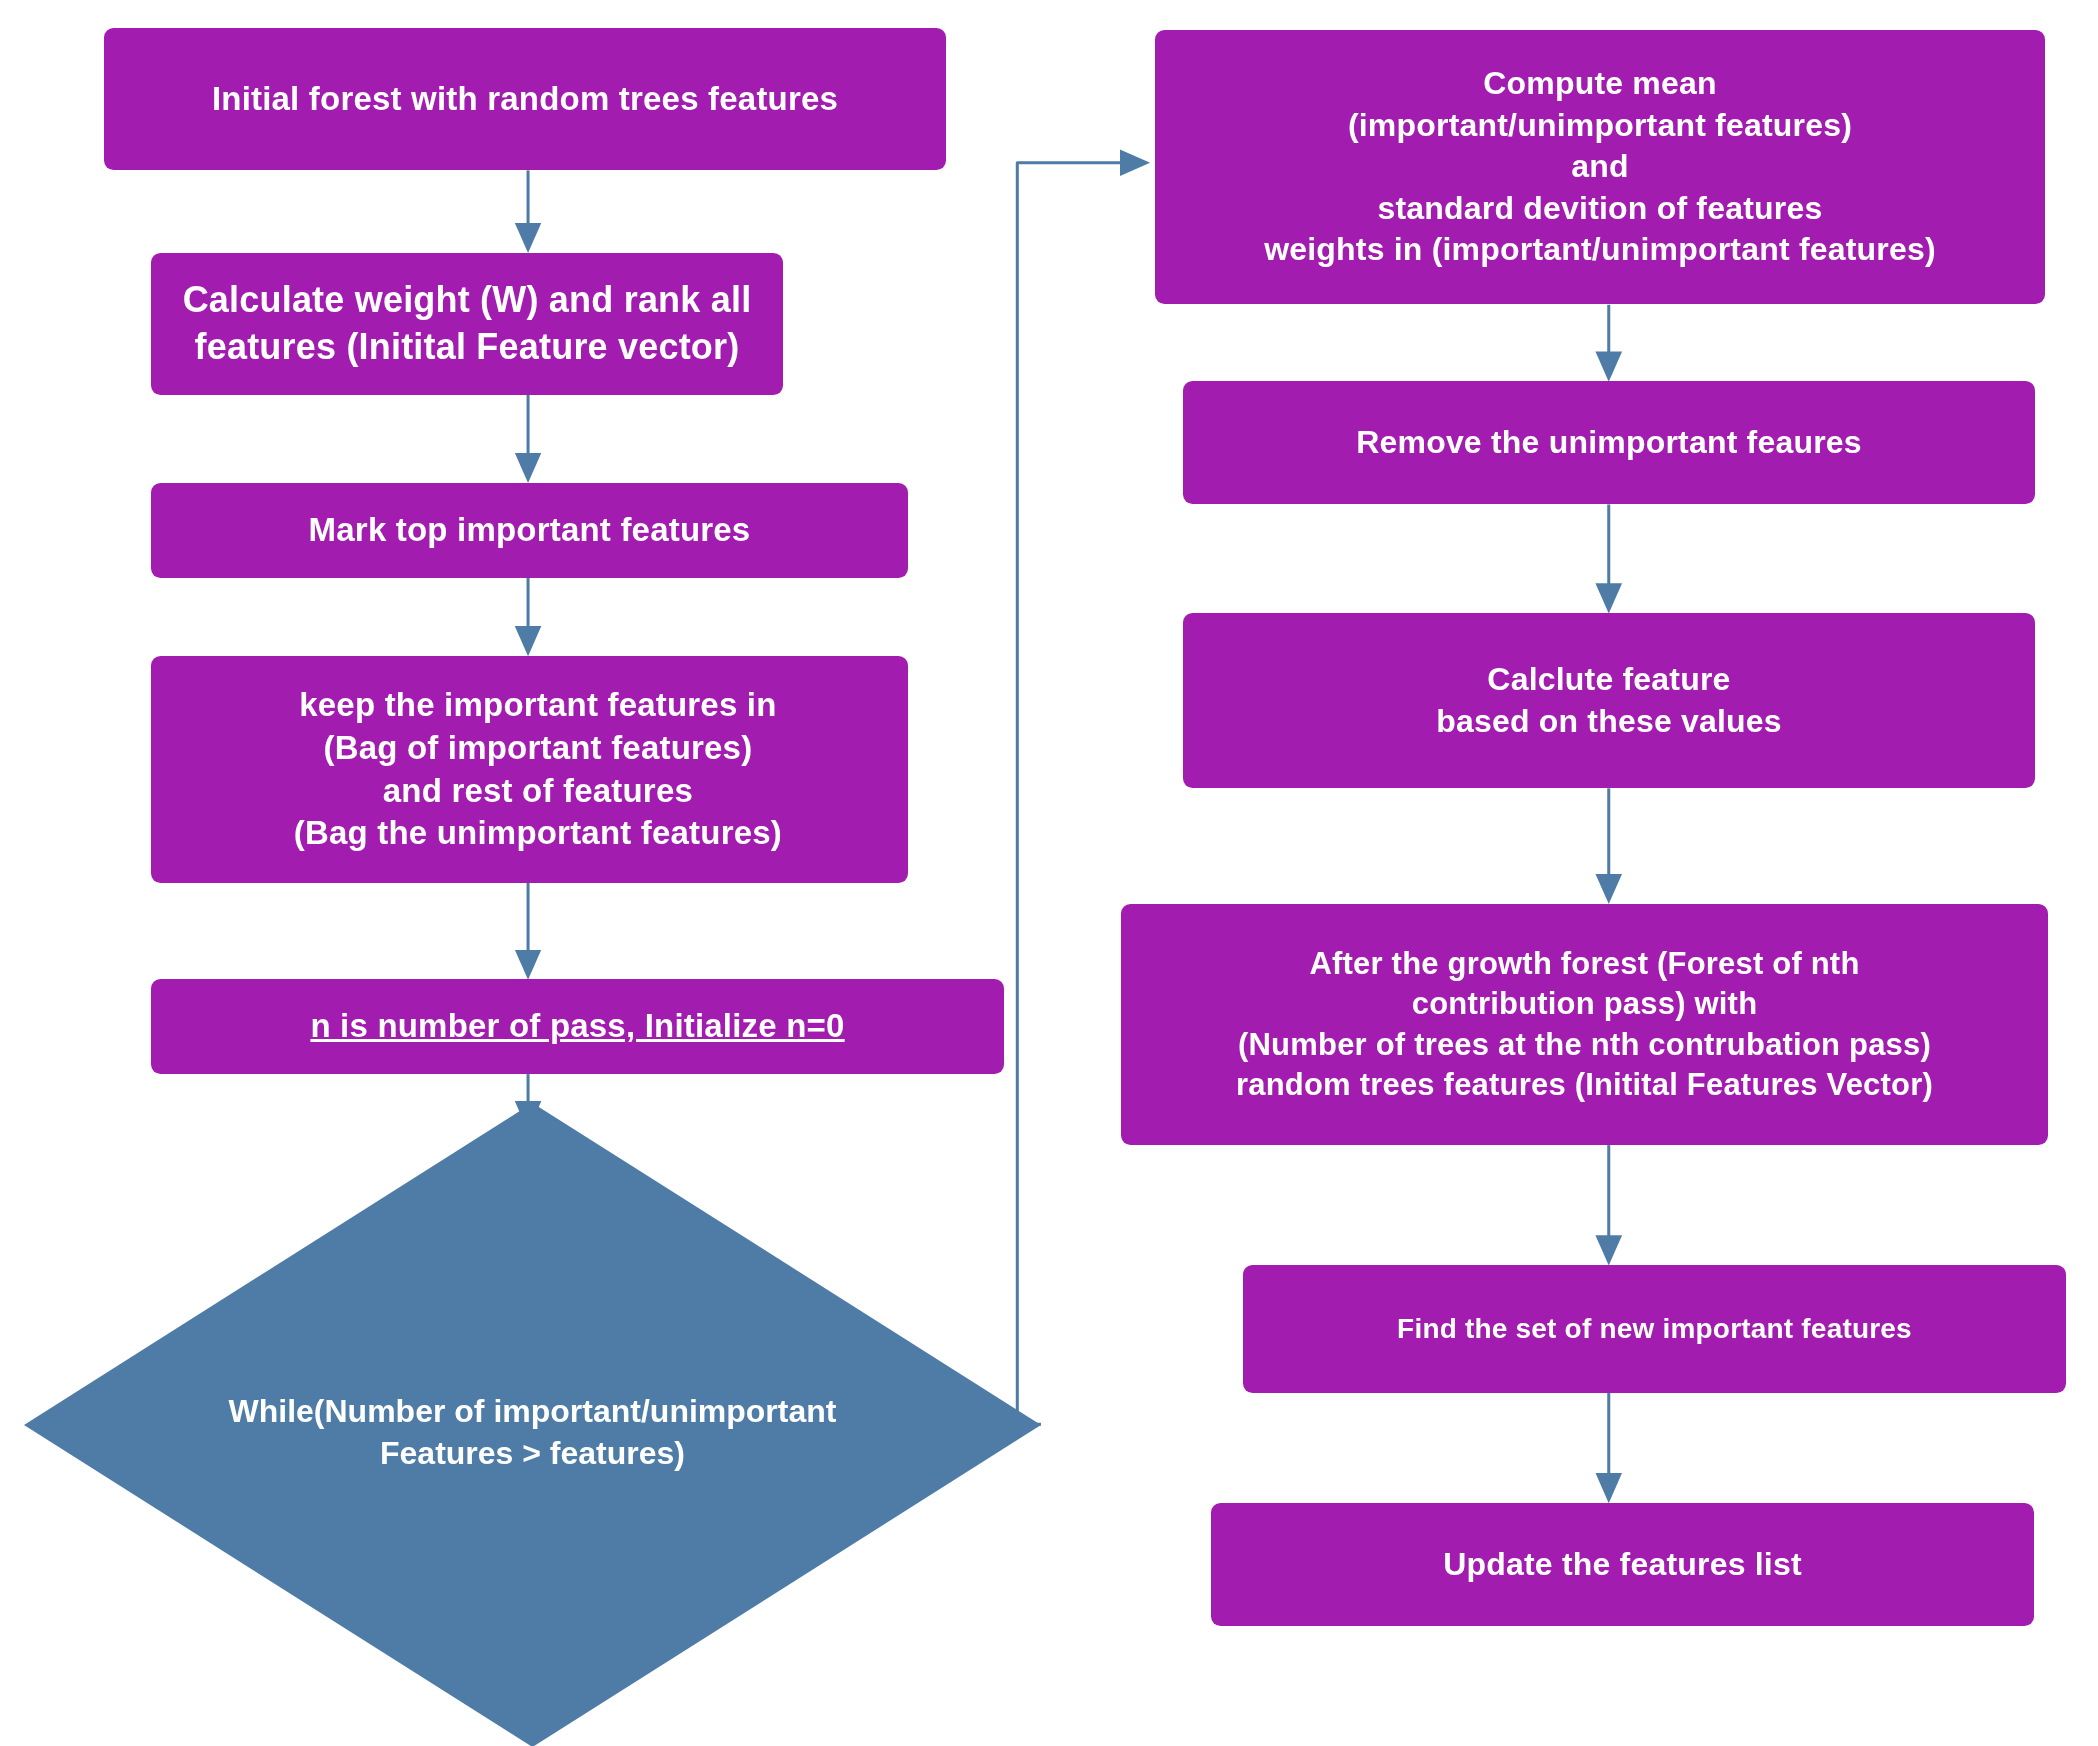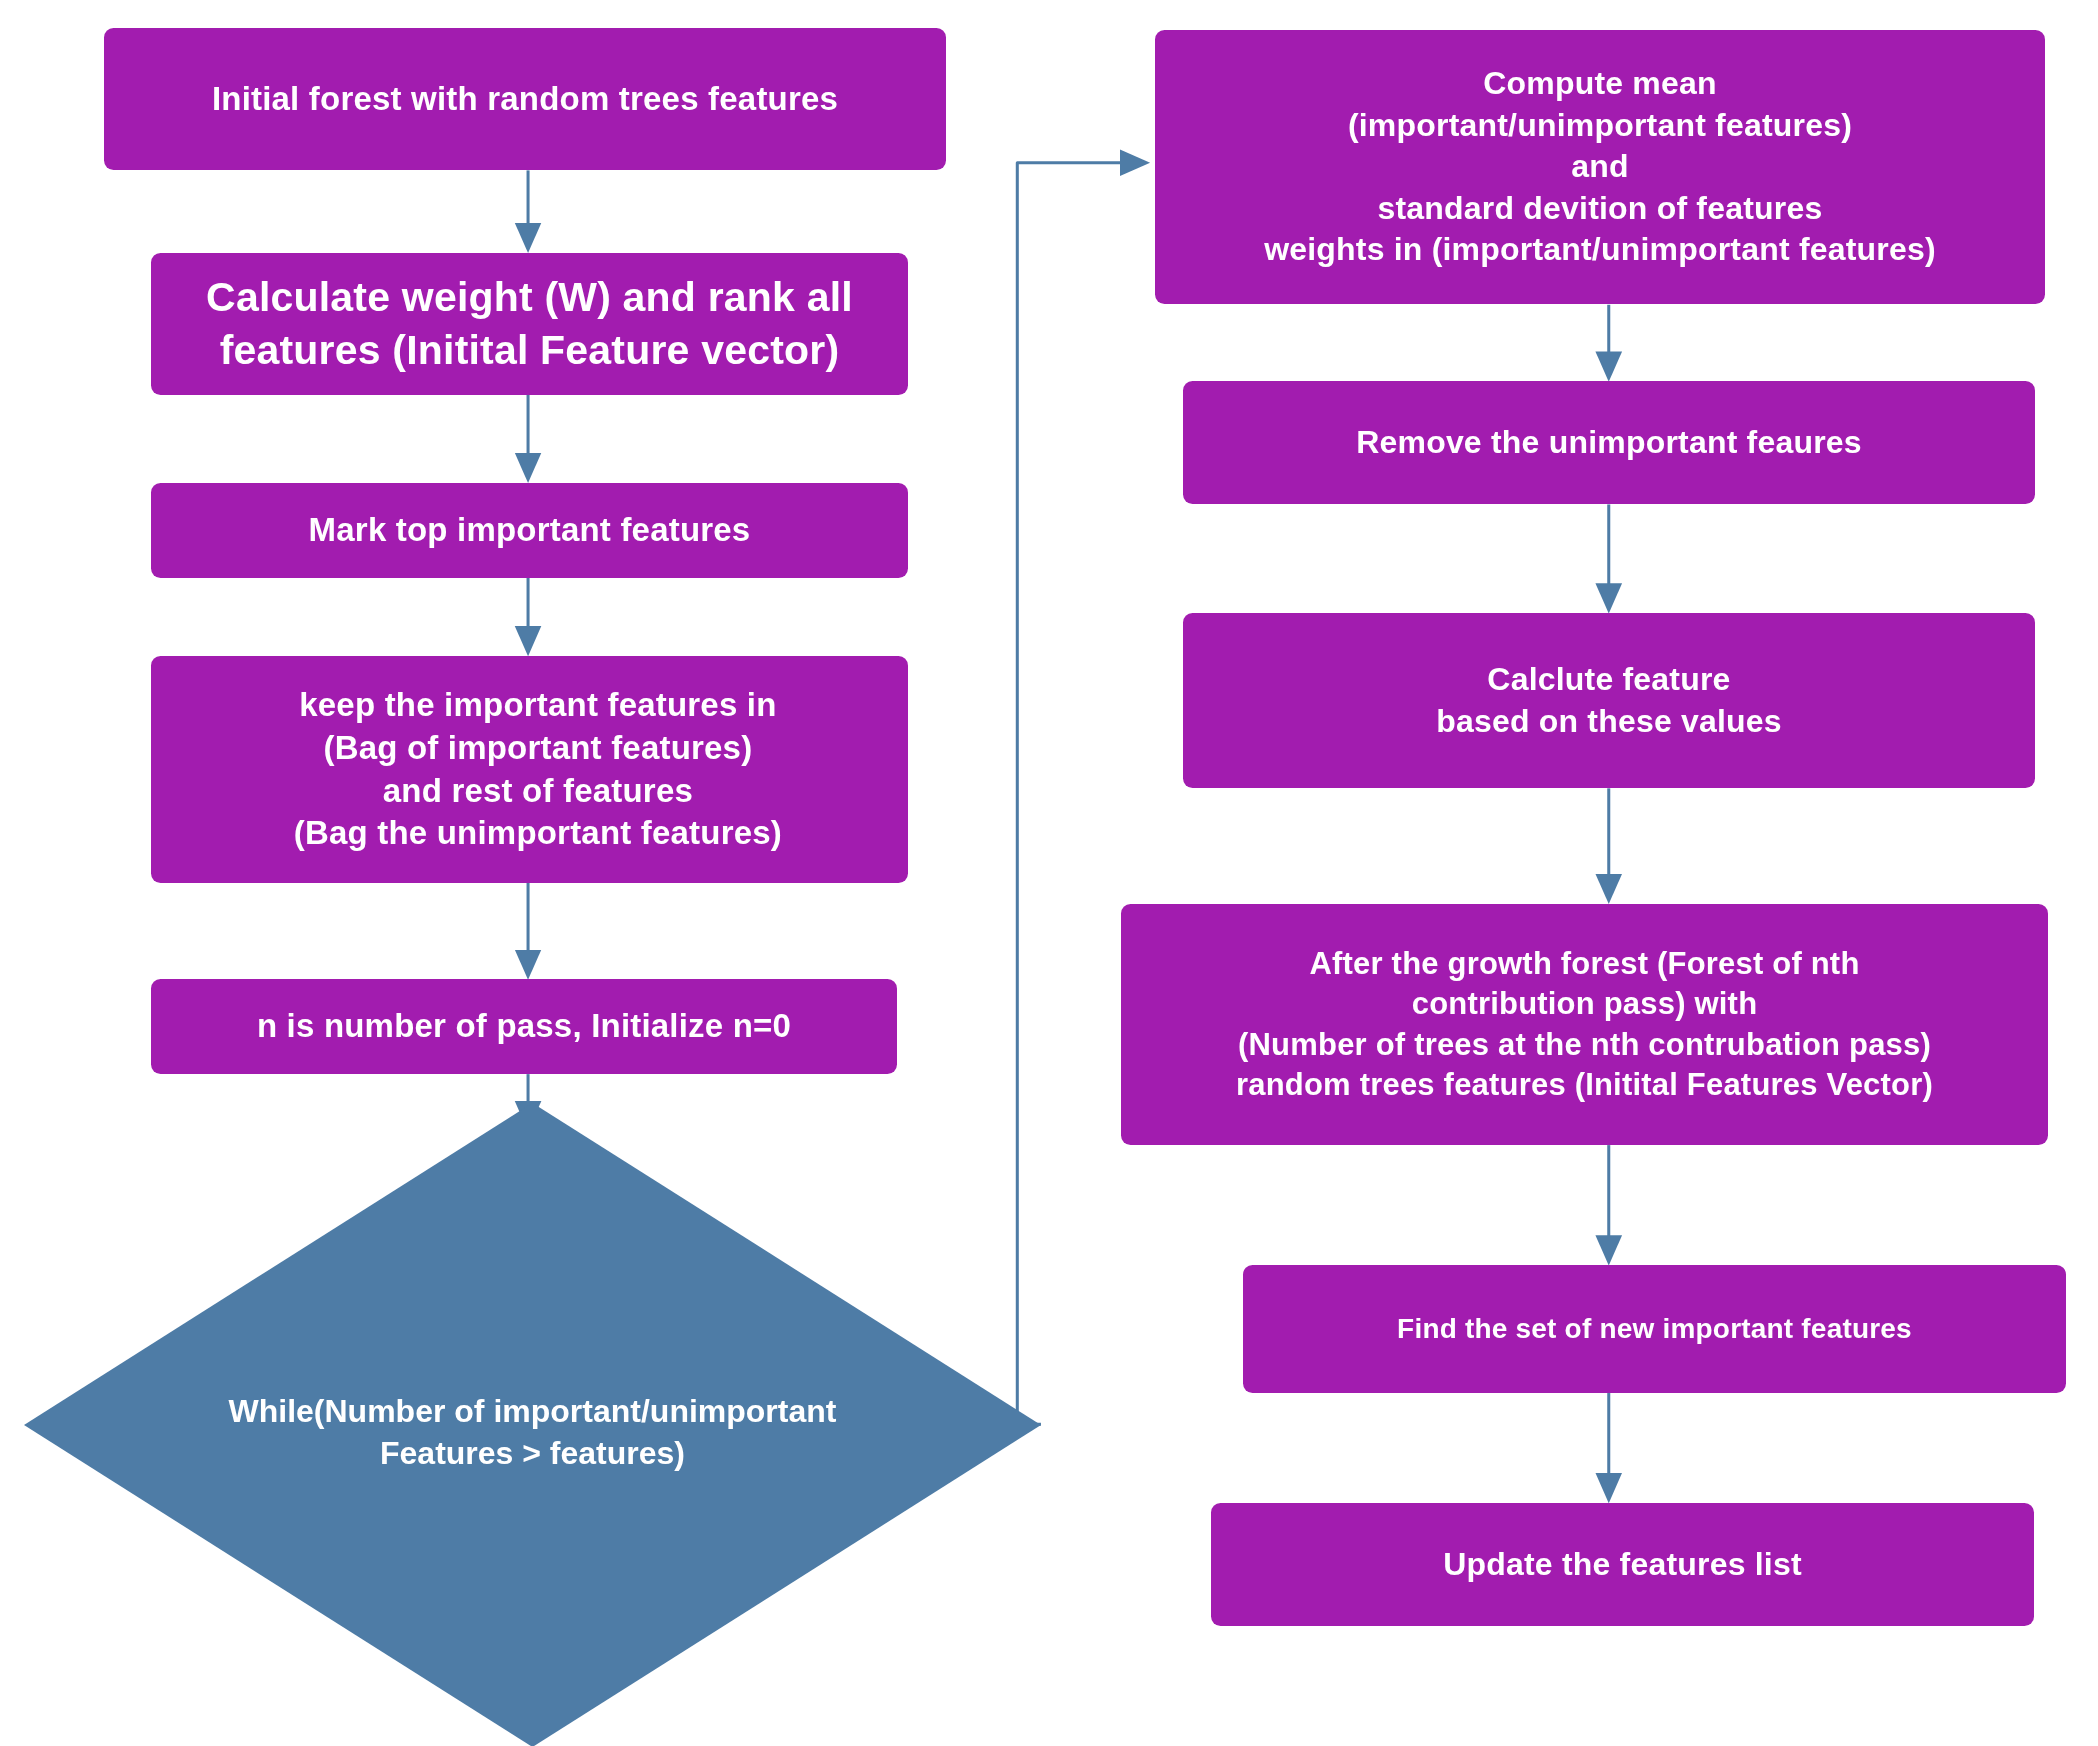--- a/index.html
+++ b/index.html
@@ -64,31 +64,31 @@
       <path d="M1700,322 L1700,388"></path>
       <path d="M1700,533 L1700,633"></path>
       <path d="M1700,833 L1700,940"></path>
       <path d="M1700,1210 L1700,1322"></path>
       <path d="M1700,1472 L1700,1573"></path>
     </g>
   </svg>
 
   <div class="node" style="left:104px;top:28px;width:842px;height:142px;font-size:33px;">Initial forest  with random trees features</div>
 
-  <div class="node" style="left:151px;top:253px;width:757px;height:142px;font-size:41px;">Calculate weight (W) and rank all
+  <div class="node" style="left:151px;top:253px;width:632px;height:142px;font-size:36px;">Calculate weight (W) and rank all
 features (Initital Feature vector)</div>
 
   <div class="node" style="left:151px;top:483px;width:757px;height:95px;font-size:33px;">Mark top important features</div>
 
   <div class="node" style="left:151px;top:656px;width:757px;height:227px;font-size:33px;padding-left:30px;">keep the important features in
 (Bag of important features)
 and rest of features
 (Bag the unimportant features)</div>
 
-  <div class="node" style="left:151px;top:979px;width:746px;height:95px;font-size:33px;">n is number of pass, Initialize n=0</div>
+  <div class="node" style="left:151px;top:979px;width:853px;height:95px;font-size:33px;text-decoration:underline;">n is number of pass, Initialize n=0</div>
 
   <div class="diamond" style="left:24px;top:1103px;width:1017px;height:644px;font-size:32px;">
     <span class="dlabel">While(Number of important/unimportant
 Features &gt; features)</span>
   </div>
 
   <div class="node" style="left:1183px;top:381px;width:852px;height:123px;font-size:32px;">Remove the  unimportant feaures</div>
 
   <div class="node" style="left:1155px;top:30px;width:890px;height:274px;font-size:32px;">Compute mean
 (important/unimportant features)

